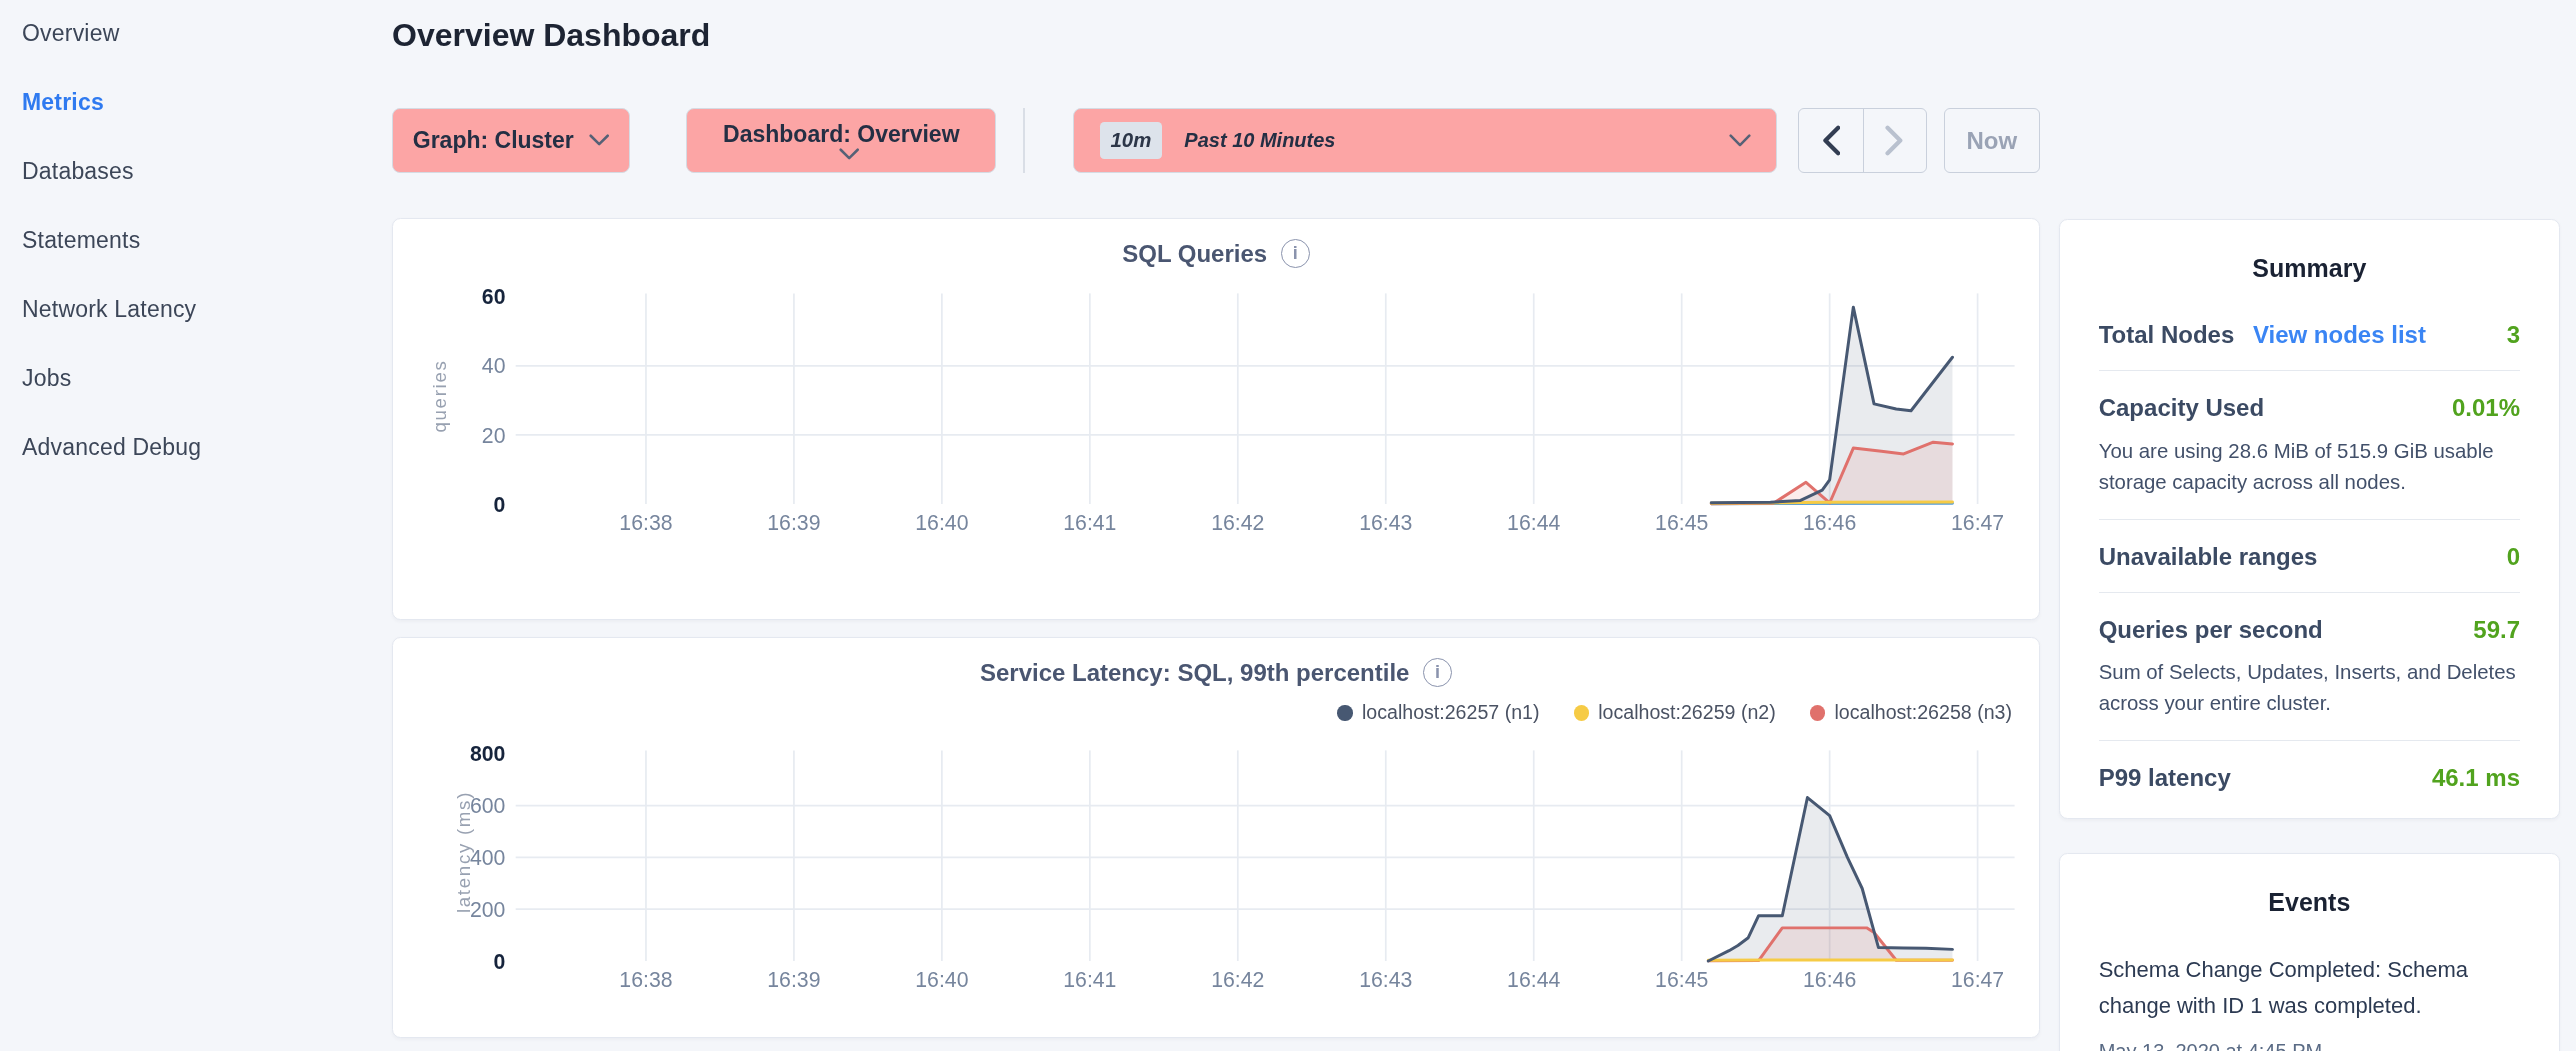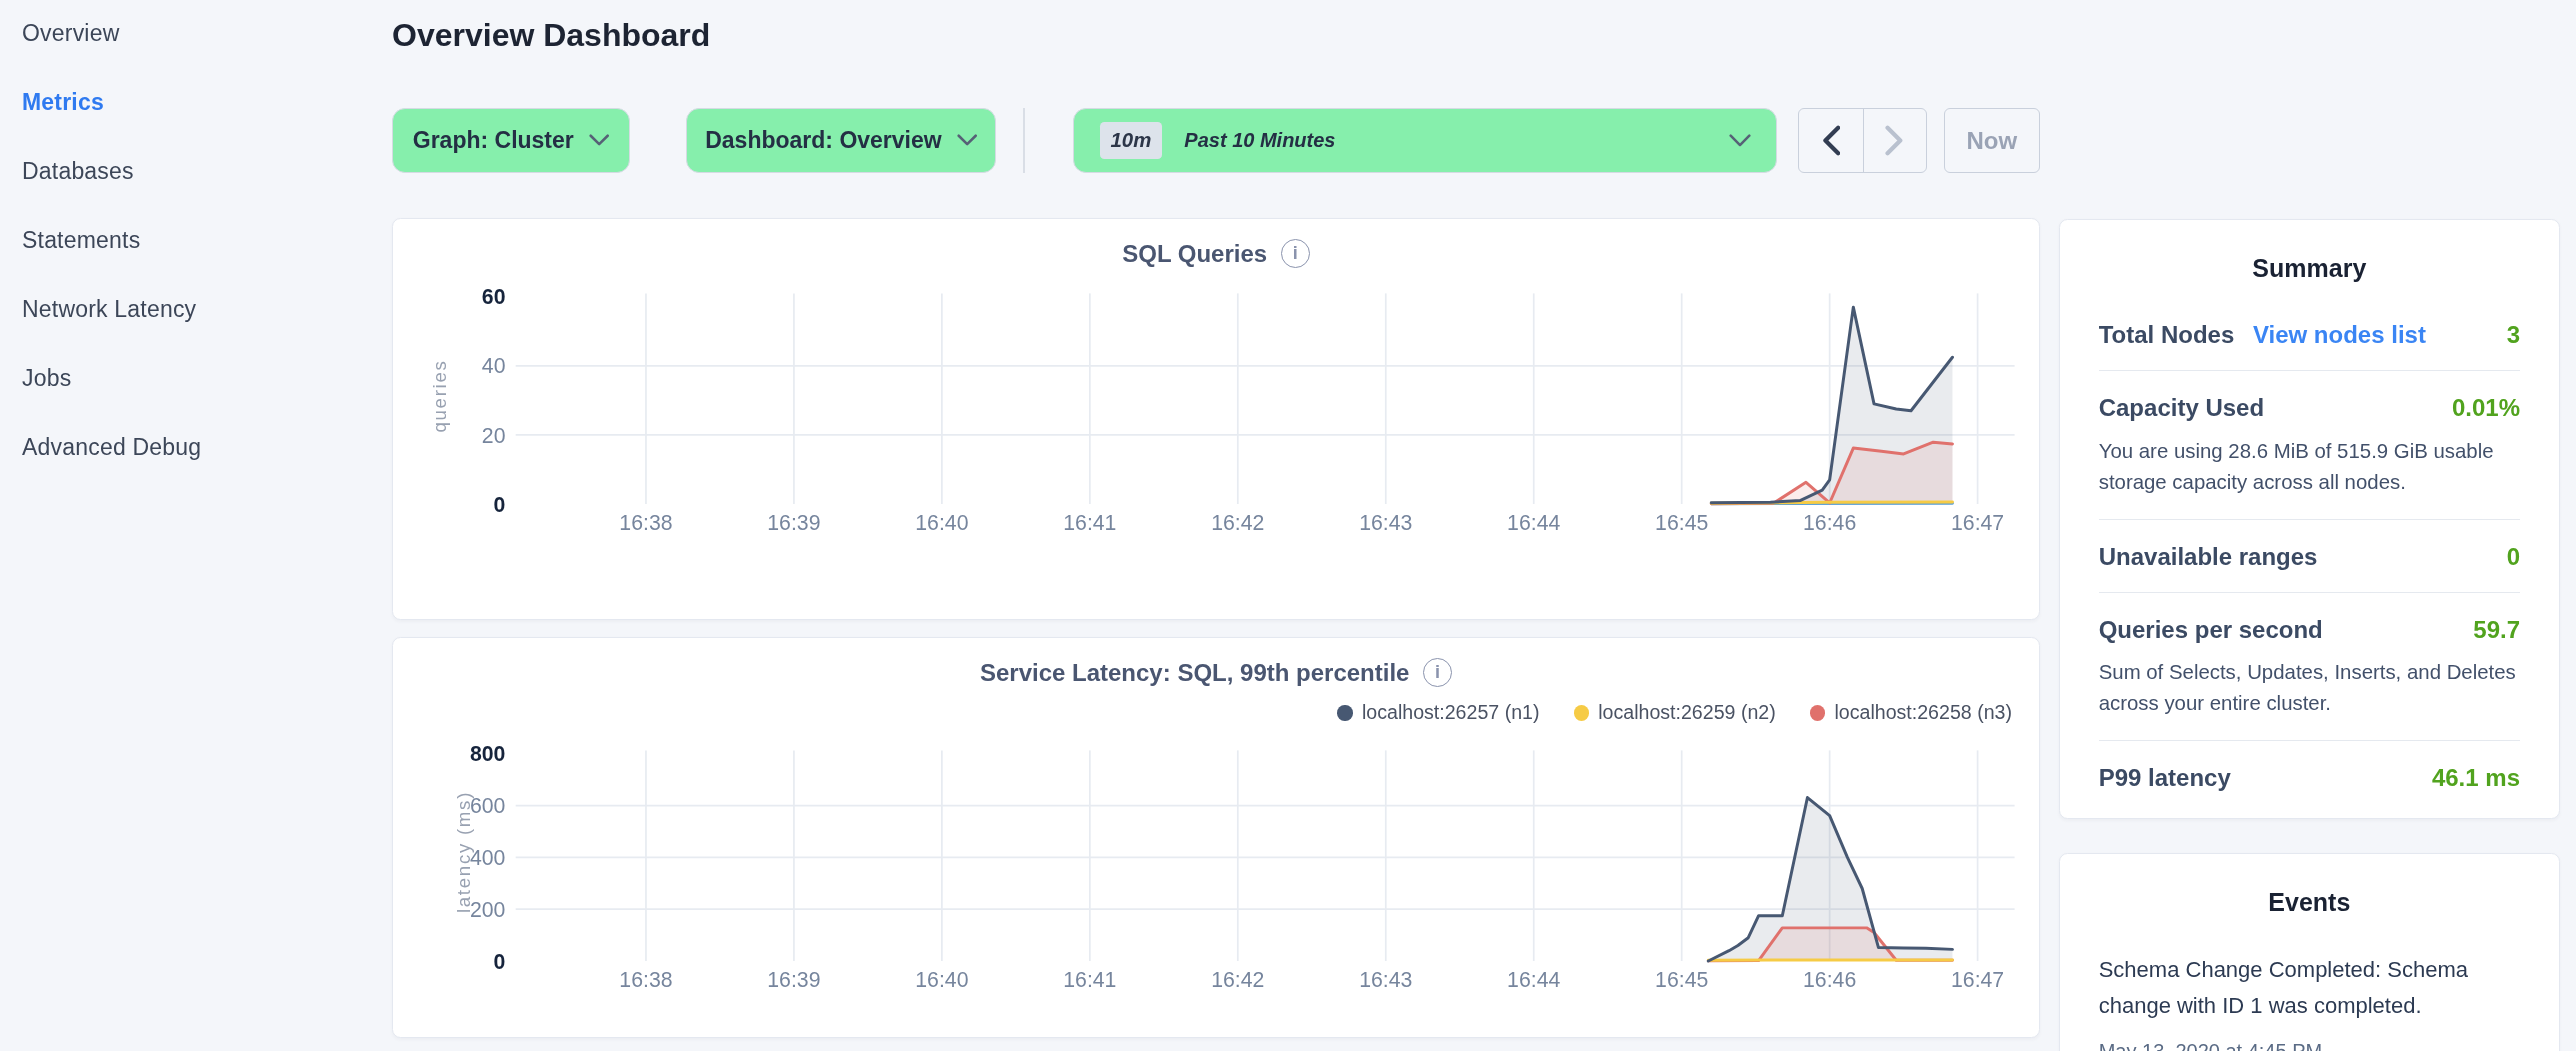--- a/index.html
+++ b/index.html
@@ -20,24 +20,24 @@
   .nav-item{font-size:23px;line-height:29px;margin-bottom:40px;color:var(--text-slate);
     font-weight:500;letter-spacing:0.2px;cursor:pointer;}
   .nav-item.active{color:var(--accent-blue);font-weight:700;}
 
   
   .main{width:1648px;flex:none;padding-top:17px;}
   h1{font-size:32px;line-height:37px;font-weight:700;color:var(--text-dark);}
 
   .controls{display:flex;align-items:center;margin-top:54px;height:65px;}
   .ctrl-btn{display:flex;align-items:center;justify-content:center;height:65px;
-    background:#86efac;border:1.7px solid #d5dbe3;border-radius:13px;cursor:pointer;
+    background:#fca5a5;border:1.7px solid #d5dbe3;border-radius:8px;cursor:pointer;
     font-family:inherit;font-size:23px;font-weight:700;color:#242f44;}
   .dd-graph{width:245px;}
-  .dd-dash{width:319px;margin-left:56px;}
+  .dd-dash{width:319px;margin-left:56px;flex-direction:column;}
   .ctrl-btn .chev{margin-left:15.3px;}
   .vdiv{width:1.7px;height:65px;background:#d9dee6;margin-left:27px;}
   .time-selector{width:723px;margin-left:48px;justify-content:flex-start;padding:0 25.5px;position:relative;font-style:italic;}
   .tw-badge{background:#dde3eb;border-radius:4.3px;padding:6.8px 11px;font-size:20.4px;font-weight:700;color:#2c3648;}
   .tw-label{margin-left:22px;font-size:20px;font-weight:700;color:#242f44;}
   .time-selector .chev{position:absolute;right:25.5px;margin:0;}
   .arrow-group{display:flex;margin-left:21px;height:65px;border:1.7px solid var(--border-gray);
     border-radius:6px;overflow:hidden;}
   .arrow-btn{width:65px;height:100%;background:transparent;border:none;cursor:pointer;
     display:flex;align-items:center;justify-content:center;}

